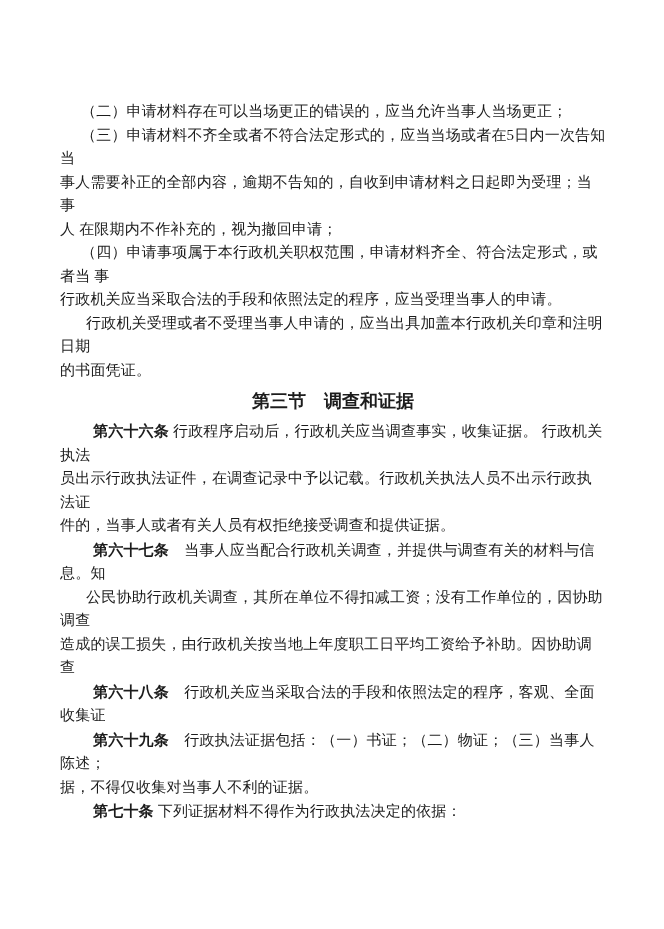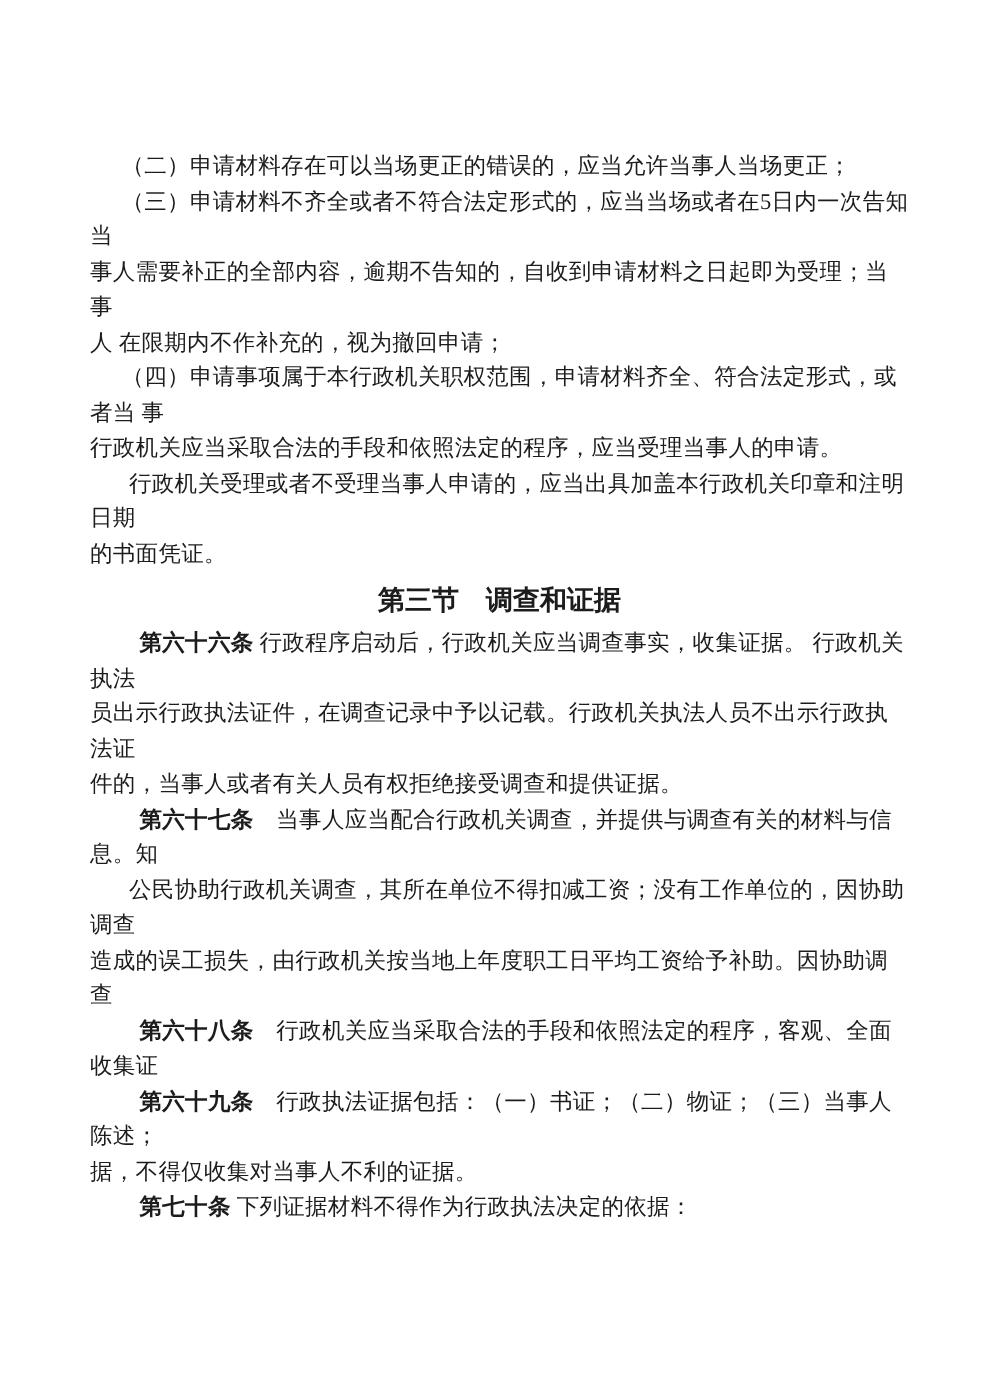--- a/index.html
+++ b/index.html
@@ -30,21 +30,21 @@
     text-align: left;
   }
   .indent-0 { text-indent: 0; }
   .indent-1 { text-indent: 21px; }
   .indent-2 { text-indent: 26px; }
   .indent-3 { text-indent: 33px; }
   .indent-4 { text-indent: 38px; }
   .seg { font-weight: 400; }
   .seg.bold {
     font-weight: 700;
-    font-family: Liberation Serif, serif;
+    font-family: Liberation Sans, sans-serif;
   }
   .section-heading {
     font-size: 18px;
     line-height: 25px;
     margin: 6px 0 5px 0;
     text-align: center;
     white-space: pre-wrap;
   }
   .section-heading .seg.bold {
     font-weight: 700;

